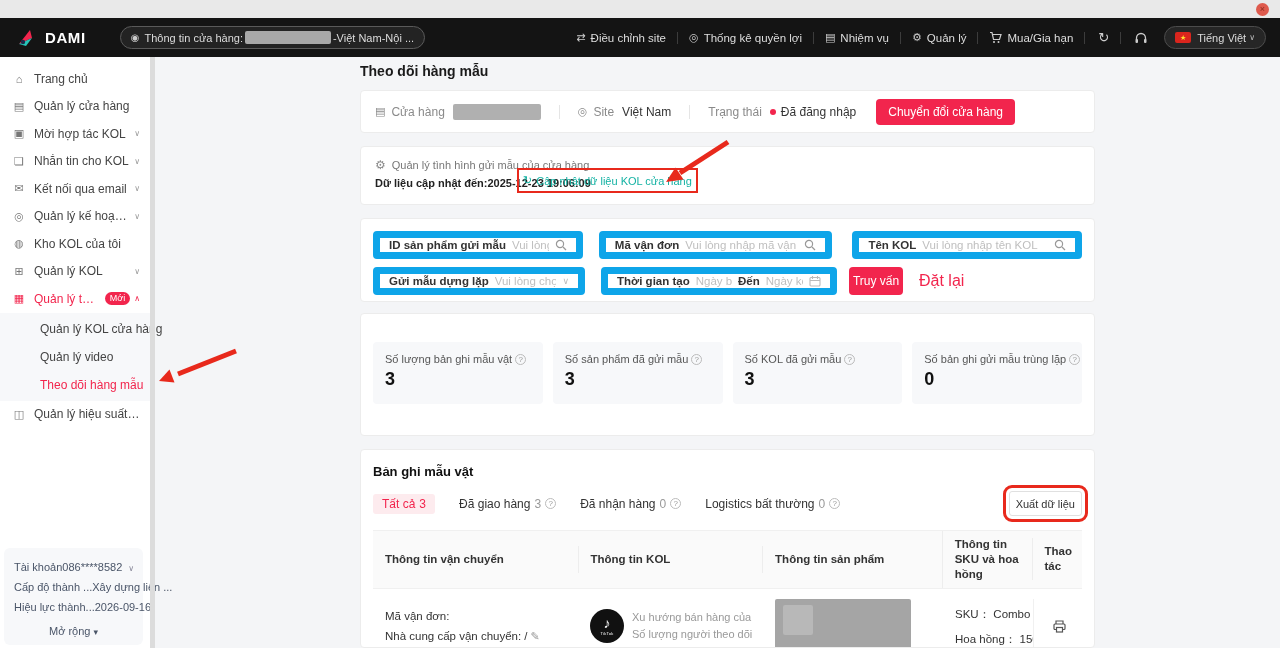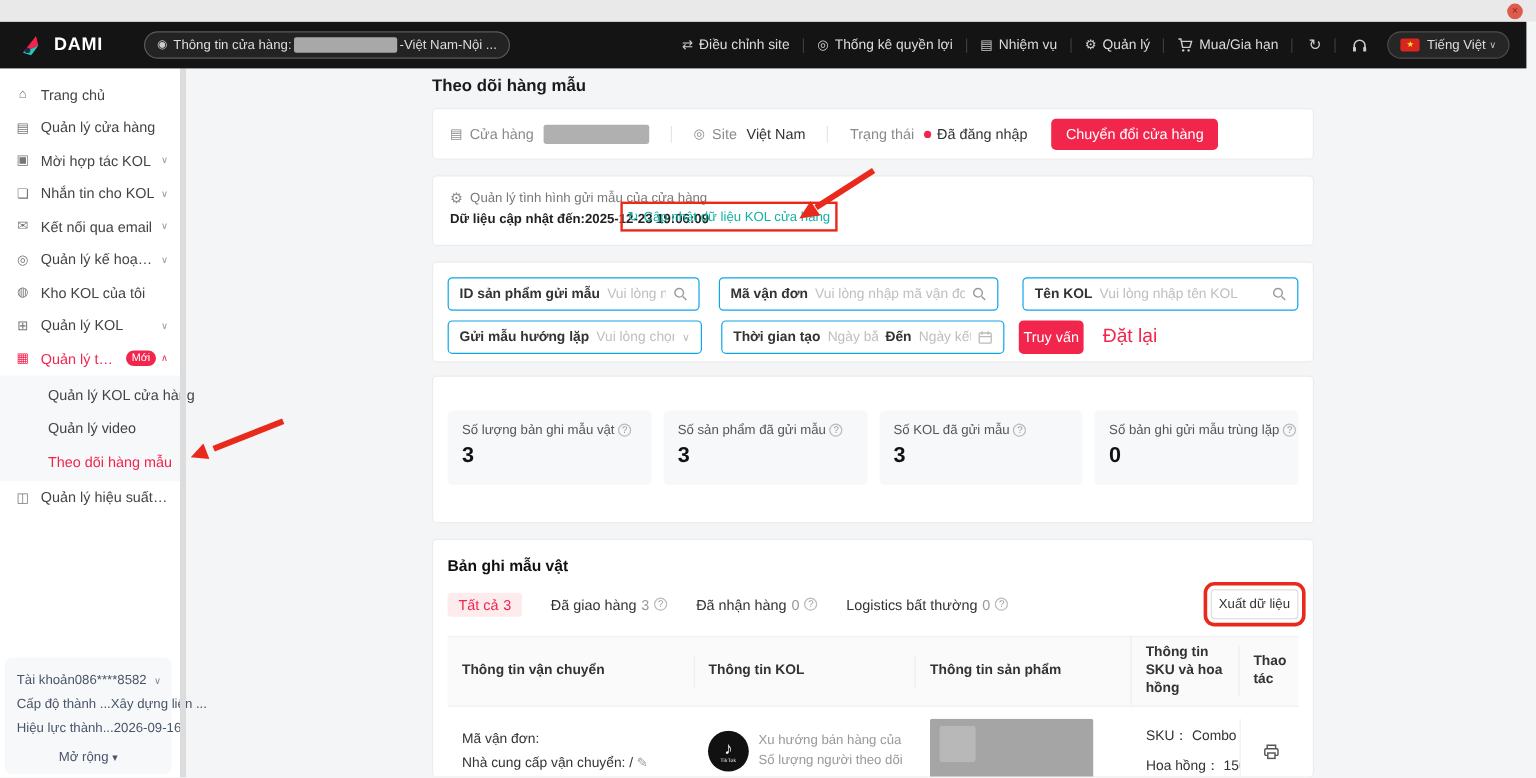--- a/index.html
+++ b/index.html
@@ -4,21 +4,21 @@
 <style>
   * { margin:0; padding:0; box-sizing:border-box; }
   html,body { width:1280px; height:648px; }
   body { position:relative; font-family:"Liberation Sans","DejaVu Sans",sans-serif; background:#f4f5f7; overflow:hidden; color:#333; }
 
   
   .chrome { position:absolute; top:0; left:0; right:0; height:18px; background:#e9e9e9; z-index:5; }
   .close-btn { position:absolute; right:11px; top:3px; width:13px; height:13px; border-radius:50%; background:#de5a4d; color:#8c2a1e; font-size:9px; line-height:12px; text-align:center; cursor:pointer; }
 
   
-  .topbar { position:absolute; top:18px; left:0; right:8px; height:39px; background:#141414; display:flex; align-items:center; color:#e6e6e6; z-index:4; }
+  .topbar { position:absolute; top:18px; left:0; right:0; height:39px; background:#141414; display:flex; align-items:center; color:#e6e6e6; z-index:4; }
   .logo-wrap { display:flex; align-items:center; margin-left:16px; }
   .logo-name { font-size:15px; font-weight:700; color:#fff; letter-spacing:.6px; margin-left:7px; }
   .store-pill { margin-left:34px; height:23px; border:1px solid #5a5a5a; border-radius:12px; background:#232323; display:flex; align-items:center; padding:0 10px; font-size:11px; color:#ddd; white-space:nowrap; cursor:pointer; }
   .store-pill .dot-ic { font-size:10px; color:#ccc; margin-right:5px; }
   .redact { display:inline-block; background:#a8a8a8; border-radius:2px; }
   .pill-redact { width:86px; height:13px; margin:0 2px; }
   .topnav { margin-left:auto; display:flex; align-items:center; font-size:11.5px; color:#ddd; }
   .tn-item { display:flex; align-items:center; white-space:nowrap; cursor:pointer; }
   .tn-item .ic { margin-right:5px; font-size:11px; color:#ccc; display:flex; align-items:center; }
   .tn-sep { width:1px; height:12px; background:#3c3c3c; margin:0 11px; }
@@ -62,21 +62,21 @@
   .update-card { top:89px; height:59px; padding:11px 14px; font-size:11px; }
   .upd-line1 { color:#777; display:flex; align-items:center; }
   .upd-line1 .g-ic { font-size:12px; }
   .upd-line2 { margin-top:5px; font-weight:700; color:#222; }
   .upd-link { position:absolute; left:162px; top:27px; color:#13b2a3; font-weight:400; cursor:pointer; display:flex; align-items:center; outline:2px solid #e8291c; outline-offset:4px; }
   .upd-link .ic { margin-right:4px; font-size:11px; }
 
   .filter-card { top:161px; height:84px; padding:12px; }
   .frow { display:flex; align-items:center; }
   .frow + .frow { margin-top:8px; }
-  .finput { height:28px; border:1px solid #0ea5e9; border-radius:4px; display:flex; align-items:center; padding:0 9px; font-size:11.5px; background:#fff; cursor:text; overflow:hidden; }
+  .finput { height:28px; border:7px solid #0ea5e9; border-radius:4px; display:flex; align-items:center; padding:0 9px; font-size:11.5px; background:#fff; cursor:text; overflow:hidden; }
   .flabel { font-weight:700; color:#333; margin-right:6px; white-space:nowrap; }
   .fph { color:#bfbfbf; white-space:nowrap; overflow:hidden; }
   .f-end { margin-left:auto; flex:0 0 auto; color:#999; display:flex; align-items:center; padding-left:6px; }
   .w1 { width:212px; } .w2 { width:236px; margin-left:16px; } .w3 { width:232px; margin-left:20px; }
   .date-to { font-weight:700; color:#333; margin:0 6px; }
   .query-btn { width:54px; height:28px; margin-left:12px; background:#f2254d; color:#fff; border:none; border-radius:4px; font-size:12px; cursor:pointer; font-family:inherit; }
   .reset-link { color:#f2254d; font-size:16px; margin-left:16px; cursor:pointer; }
 
   .stats-card { top:256px; height:123px; padding:14px 12px; }
   .sec-title { font-size:13px; font-weight:700; color:#111; }
@@ -325,21 +325,21 @@
           <span class="f-end">
               <svg width="12" height="12" viewBox="0 0 12 12">
                 <circle cx="5" cy="5" r="3.6" fill="none" stroke="#999" stroke-width="1.2"></circle>
                 <path d="M8 8l3 3" stroke="#999" stroke-width="1.2"></path>
               </svg>
             </span>
         </div>
       </div>
       <div class="frow">
         <div class="finput w1">
-          <span class="flabel">Gửi mẫu hướng lặp</span>
+          <span class="flabel">Gửi mẫu dựng lặp</span>
           <span class="fph">Vui lòng chọn</span>
           <span class="f-end chev-sm" style="font-size:9px;color:#bbb;">∨</span>
         </div>
         <div class="finput w2">
           <span class="flabel">Thời gian tạo</span>
           <span class="fph">Ngày bắt đầu</span>
           <span class="date-to">Đến</span>
           <span class="fph">Ngày kết thúc</span>
           <span class="f-end">
               <svg width="12" height="12" viewBox="0 0 12 12">

